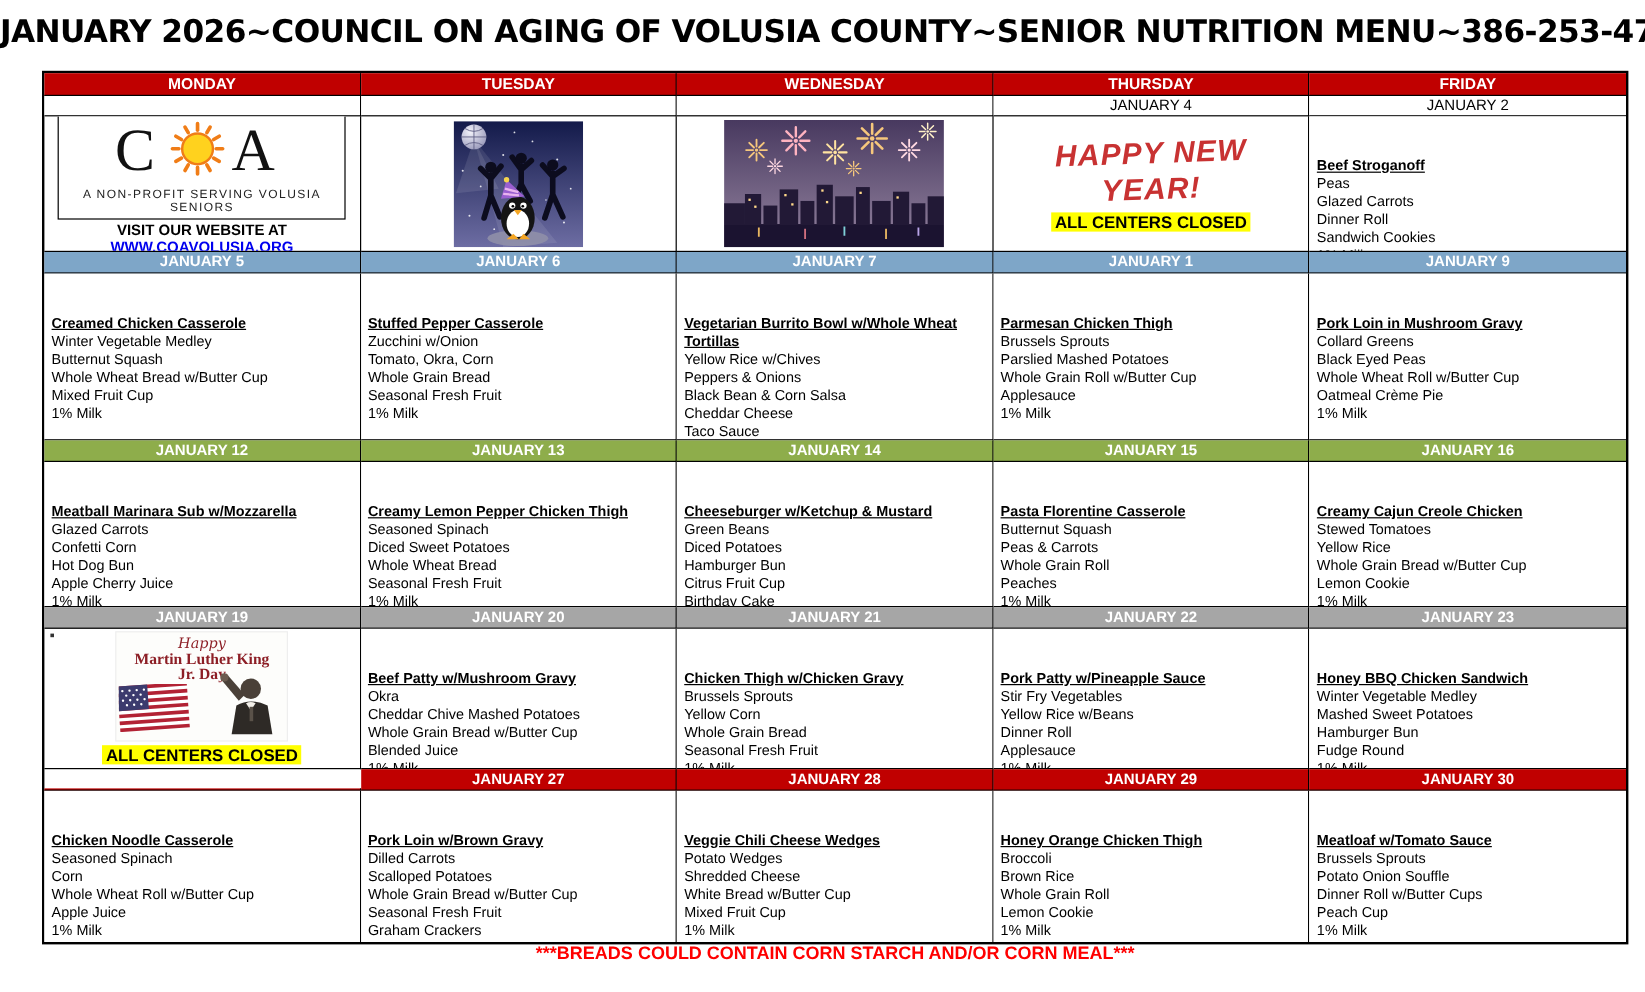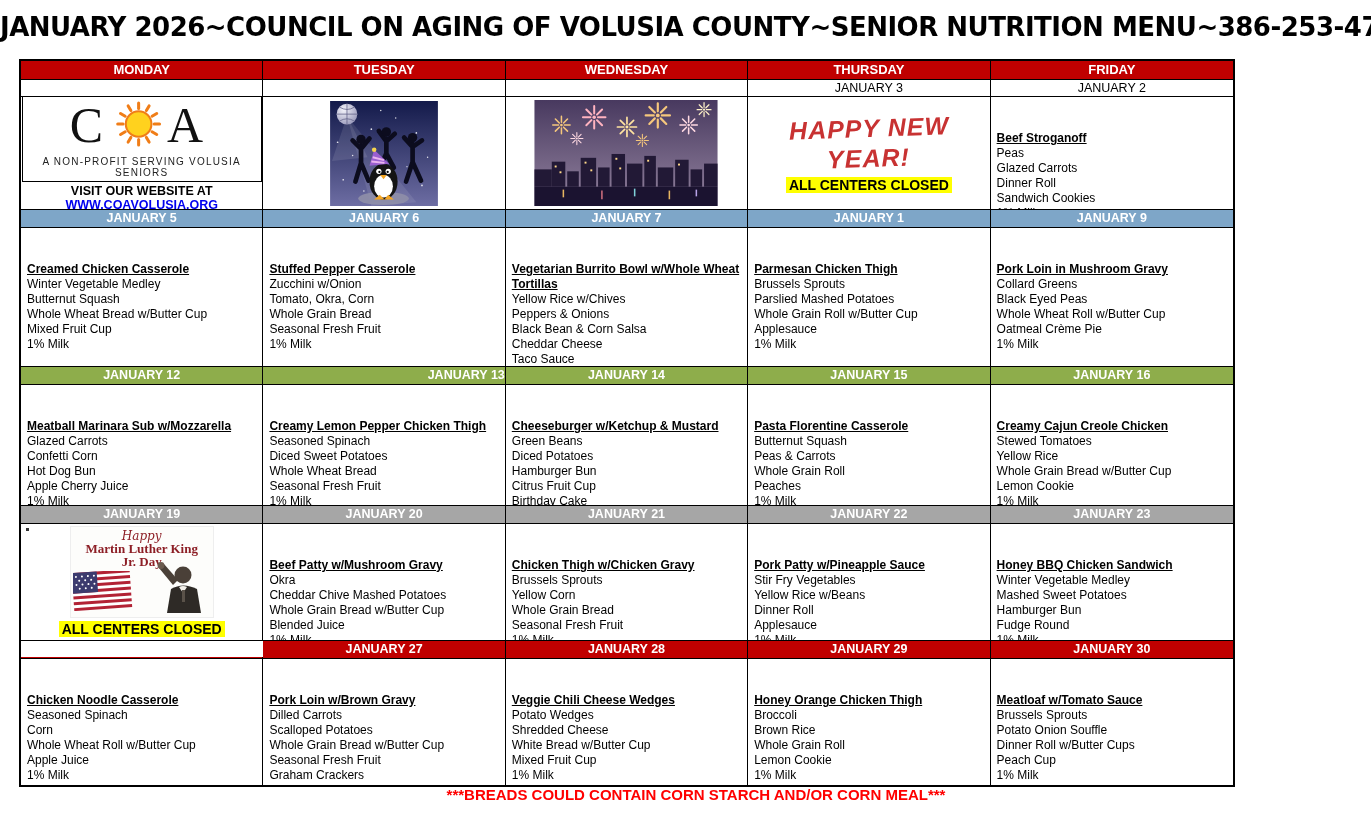--- a/index.html
+++ b/index.html
@@ -1,20 +1,20 @@
 <!DOCTYPE html>
 <html style="--header_red: #C00000; --week2_blue: #7EA6C8; --week3_green: #8EAD4B; --week4_gray: #A6A6A6; --week5_red: #C00000; --closed_highlight: #FFFF00; --notice_red: #FF0000; --happy_red: #C83232; --link_blue: #0000EE;"><head>
 <meta charset="utf-8">
 <style>
   html,body{margin:0;padding:0;background:#ffffff;width:1371px;height:827px;overflow:hidden;
     font-family:"Liberation Sans", sans-serif;-webkit-font-smoothing:antialiased;}
   .page{position:relative;width:1371px;height:827px;background:#fff;}
   .doc-title{margin:0;padding-top:12px;text-align:center;font-family:"DejaVu Sans", sans-serif;
     font-weight:bold;font-size:26px;letter-spacing:-0.5px;color:#000;white-space:nowrap;}
-  .menu-grid{position:absolute;left:19px;top:59px;width:1216px;box-sizing:border-box;
+  .menu-grid{position:absolute;left:35px;top:59px;width:1322px;box-sizing:border-box;
     display:grid;grid-template-columns:repeat(5,1fr);
     grid-template-rows:19px 17px 113px 18px 139px 18px 121px 18px 117px 18px 126px;
     border:2px solid #000;background:#fff;}
   .cell{box-sizing:border-box;border-right:1px solid #000;border-bottom:1px solid #000;overflow:hidden;position:relative;}
   .cell:nth-child(5n){border-right:none;}
   .cell:nth-child(n+51){border-bottom:none;}
   .weekday-band{background:var(--header_red,#C00000);color:#fff;font-weight:bold;font-size:13px;
     text-align:center;line-height:17px;}
   .date-row{background:#fff;color:#000;font-size:12.5px;text-align:center;line-height:16px;}
   .date-band{color:#fff;font-weight:bold;font-size:12.5px;text-align:center;line-height:17px;}
@@ -53,21 +53,21 @@
 
     <div class="cell weekday-band">MONDAY</div>
     <div class="cell weekday-band">TUESDAY</div>
     <div class="cell weekday-band">WEDNESDAY</div>
     <div class="cell weekday-band">THURSDAY</div>
     <div class="cell weekday-band">FRIDAY</div>
 
     <div class="cell date-row"></div>
     <div class="cell date-row"></div>
     <div class="cell date-row"></div>
-    <div class="cell date-row">JANUARY 3</div>
+    <div class="cell date-row">JANUARY 4</div>
     <div class="cell date-row">JANUARY 2</div>
 
     <div class="cell center-cell">
       <div class="logo-box">
         <svg width="200" height="54" viewBox="0 0 250 80">
           <text x="18" y="66" font-size="74" font-family="Liberation Serif, serif" fill="#111">C</text>
           <g transform="translate(120,40)">
             <g stroke="#f07d17" stroke-width="4.5" stroke-linecap="round">
               <line x1="23" y1="0" x2="31" y2="0"></line>
                 <line x1="19.9" y1="11.5" x2="26.8" y2="15.5"></line>
@@ -263,21 +263,21 @@
       </div>
       <div class="cell day-cell">
         <div class="entree">Pork Loin in Mushroom Gravy</div>
         <div class="item">Collard Greens</div>
         <div class="item">Black Eyed Peas</div>
         <div class="item">Whole Wheat Roll w/Butter Cup</div>
         <div class="item">Oatmeal Crème Pie</div>
         <div class="item">1% Milk</div>
       </div>
       <div class="cell date-band" style="background: var(--week3_green);">JANUARY 12</div>
-      <div class="cell date-band" style="background: var(--week3_green); text-align: right;">JANUARY 13</div>
+      <div class="cell date-band" style="background: var(--week3_green);">JANUARY 13</div>
       <div class="cell date-band" style="background: var(--week3_green);">JANUARY 14</div>
       <div class="cell date-band" style="background: var(--week3_green);">JANUARY 15</div>
       <div class="cell date-band" style="background: var(--week3_green);">JANUARY 16</div>
       <div class="cell day-cell">
         <div class="entree">Meatball Marinara Sub w/Mozzarella</div>
         <div class="item">Glazed Carrots</div>
         <div class="item">Confetti Corn</div>
         <div class="item">Hot Dog Bun</div>
         <div class="item">Apple Cherry Juice</div>
         <div class="item">1% Milk</div>

